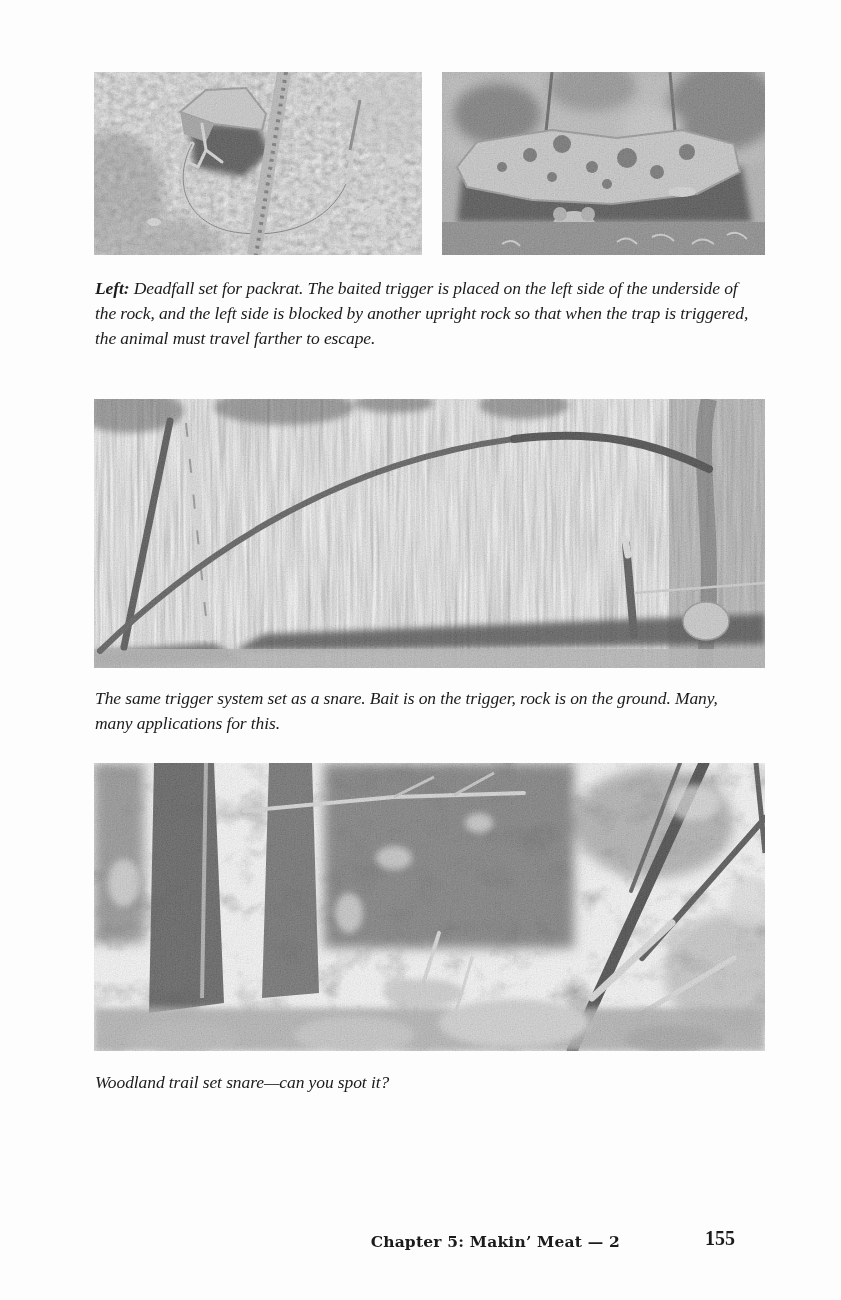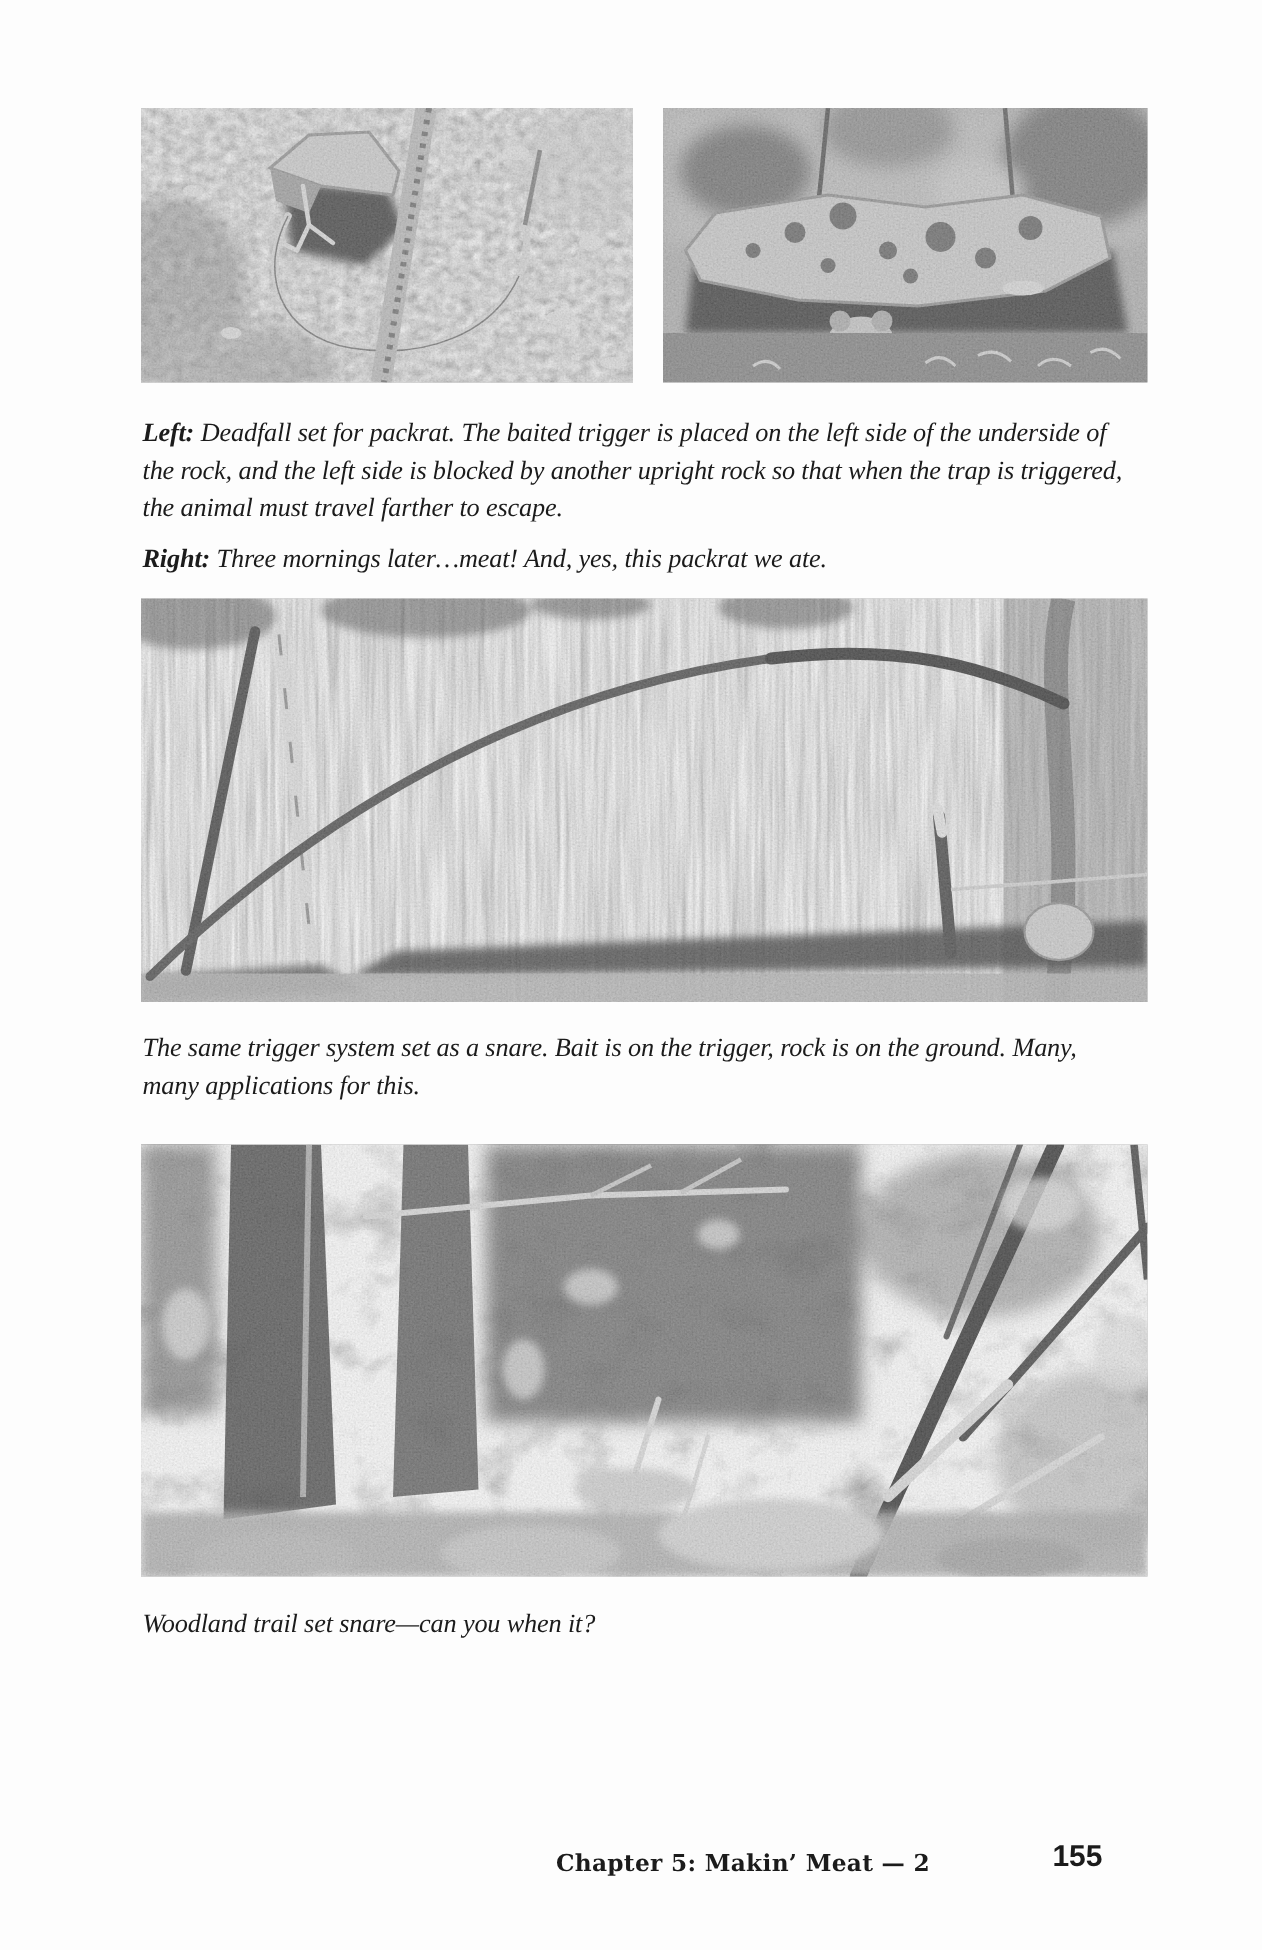--- a/index.html
+++ b/index.html
@@ -26,21 +26,21 @@
   .footer-row{
     position:absolute;left:0;top:1226px;width:811px;height:30px;
   }
   .footer-chapter{
     position:absolute;right:191px;top:6px;
     font-family:"DejaVu Serif",serif;font-weight:bold;font-size:15.5px;
     letter-spacing:0.2px;
   }
   .footer-pagenum{
     position:absolute;right:76px;top:1px;
-    font-family:Liberation Sans, sans-serif;font-weight:bold;font-size:20px;
+    font-family:Liberation Serif, serif;font-weight:bold;font-size:20px;
   }
   #photo-deadfall-set{left:94px;top:72px;width:328px;height:183px;}
   #photo-deadfall-meat{left:442px;top:72px;width:323px;height:183px;}
   #photo-snare-grass{left:94px;top:399px;width:671px;height:269px;}
   #photo-woodland-snare{left:94px;top:763px;width:671px;height:288px;}
 </style>
 </head>
 <body>
 
 <svg width="0" height="0" style="position:absolute" aria-hidden="true">
@@ -152,21 +152,20 @@
       <path d="M285,163 q10,-6 20,4"></path>
         <path d="M60,172 q10,-7 18,2"></path>
     </g>
     <ellipse cx="240" cy="120" rx="14" ry="5" fill="#d6d6d6"></ellipse>
     <rect width="323" height="183" filter="url(#f-grain)"></rect>
   </svg>
 </div>
 
 <div class="caption" id="caption-top">
   <p><span class="lead">Left:</span> <span>Deadfall set for packrat. The baited trigger is placed on the left side of the underside of the rock, and the left side is blocked by another upright rock so that when the trap is triggered, the animal must travel farther to escape.</span></p>
-  <p><span class="lead">Right:</span> <span>Three mornings later…meat! And, yes, this packrat we ate.</span></p>
 </div>
 
 <div class="photo" id="photo-snare-grass">
   <svg width="671" height="269" viewBox="0 0 671 269">
     <rect width="671" height="269" filter="url(#f-grass)"></rect>
 
     <rect x="575" y="0" width="96" height="269" fill="#6f6f6f" opacity="0.45"></rect>
     <path d="M615,0 C600,60 625,140 610,269" stroke="#4d4d4d" stroke-width="16" fill="none" opacity="0.55"></path>
 
     <g fill="#4c4c4c" opacity="0.6" filter="url(#f-blur3)">
@@ -247,19 +246,19 @@
       <ellipse cx="260" cy="272" rx="60" ry="18" fill="#c4c4c4"></ellipse>
       <ellipse cx="90" cy="275" rx="55" ry="16" fill="#b5b5b5"></ellipse>
       <ellipse cx="580" cy="276" rx="50" ry="14" fill="#9e9e9e"></ellipse>
       <ellipse cx="330" cy="230" rx="40" ry="14" fill="#cfcfcf"></ellipse>
     </g>
     <rect width="671" height="288" filter="url(#f-grain)"></rect>
   </svg>
 </div>
 
 <div class="caption" id="caption-bottom">
-  <p>Woodland trail set snare—can you when it?</p>
+  <p>Woodland trail set snare—can you spot it?</p>
 </div>
 
 <div class="footer-row">
   <span class="footer-chapter">Chapter 5: Makin’ Meat — 2</span>
   <span class="footer-pagenum">155</span>
 </div>
 
 </body></html>

